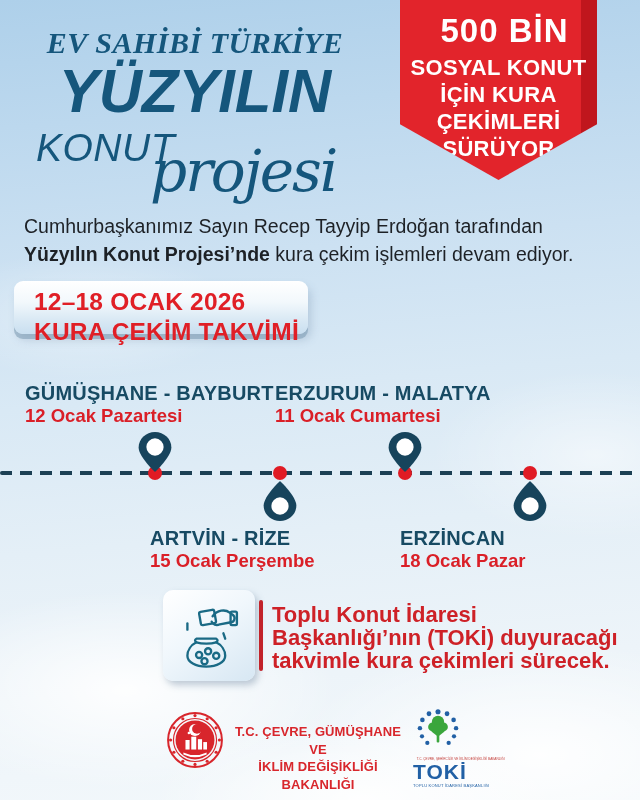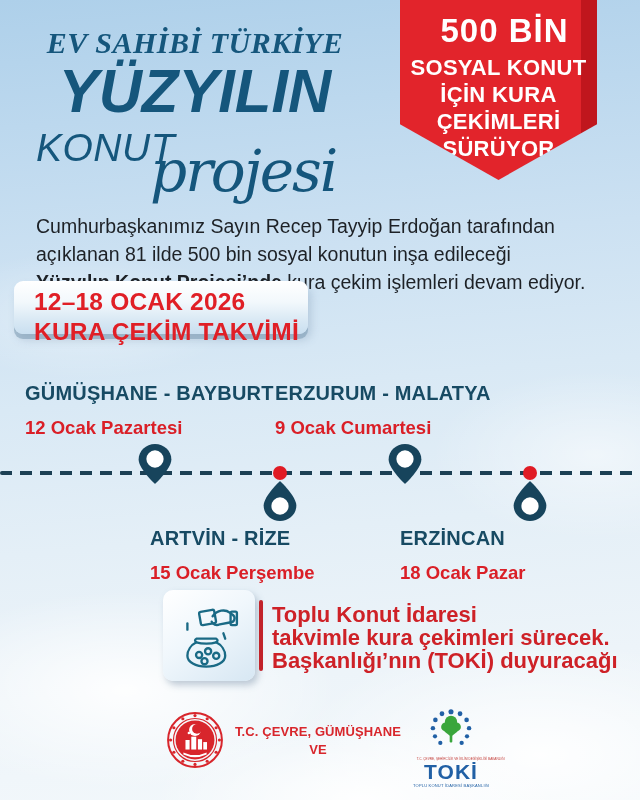--- a/index.html
+++ b/index.html
@@ -29,21 +29,21 @@
     position:absolute;left:400px;top:0;width:197px;height:180px;text-align:center;color:#ffffff;
     background:linear-gradient(90deg,#e2242b 0%,#e2242b 92%,#c0161d 92%,#c0161d 100%);
     clip-path:polygon(0 0,100% 0,100% 69%,50% 100%,0 69%);
     filter:drop-shadow(3px 3px 4px rgba(60,90,120,.35));
     padding-top:12px;box-sizing:border-box;
   }
   .badge-big{font-size:33px;font-weight:bold;letter-spacing:1px;margin-bottom:4px;padding-left:12px;}
   .badge-line{font-size:22px;font-weight:bold;letter-spacing:.3px;line-height:27px;}
 
   
-  .intro{position:absolute;left:36px;top:192px;width:580px;font-size:19.5px;line-height:28px;color:#1d2126;font-weight:500;}
+  .intro{position:absolute;left:24px;top:192px;width:580px;font-size:19.5px;line-height:28px;color:#1d2126;font-weight:500;}
   .intro span{display:block;}
   .intro .inline{display:inline;}
   .intro b{font-weight:bold;}
 
   
   .schedule-box{
     position:absolute;left:14px;top:281px;width:294px;height:53px;border-radius:9px;
     background:linear-gradient(180deg,#ffffff 0%,#f2f8fc 40%,#d8e8f4 75%,#c9dff0 100%);
     box-shadow:0 5px 0 rgba(124,154,178,.55),3px 6px 8px rgba(90,120,150,.25);
     color:#e01f26;font-weight:bold;font-size:24.5px;line-height:30px;
@@ -51,21 +51,21 @@
   }
 
   
   .dashed-line{position:absolute;left:0;top:471px;width:640px;height:4px;border-radius:2px;
     background:repeating-linear-gradient(90deg,#1c4054 0 12px,transparent 12px 20px);}
   .dot{position:absolute;top:466px;width:14px;height:14px;border-radius:50%;background:#e01b24;}
   .dot.d1{left:148px;} .dot.d2{left:273px;} .dot.d3{left:398px;} .dot.d4{left:523px;}
 
   .event{position:absolute;width:260px;text-align:left;transform:translateX(-50%);}
   .event .city{font-size:20px;font-weight:bold;color:#174a63;letter-spacing:.2px;white-space:nowrap;}
-  .event .date{font-size:18.5px;font-weight:bold;color:#da1f27;margin-top:12px;white-space:nowrap;}
+  .event .date{font-size:18.5px;font-weight:bold;color:#da1f27;margin-top:0;white-space:nowrap;}
   .event .pin{display:block;margin:5px auto 0;}
   .event.below .pin{margin:0 auto 6px;transform:rotate(180deg);}
   .event.e1{left:155px;top:382px;}
   .event.e2{left:280px;top:481px;}
   .event.e3{left:405px;top:382px;}
   .event.e4{left:530px;top:481px;}
 
   
   .icon-box{
     position:absolute;left:163px;top:590px;width:92px;height:91px;border-radius:10px;
@@ -73,21 +73,21 @@
     box-shadow:3px 4px 7px rgba(80,110,140,.35);
     display:flex;align-items:center;justify-content:center;
   }
   .info-divider{position:absolute;left:259px;top:600px;width:4px;height:71px;background:#c2232a;border-radius:2px;}
   .info-text{position:absolute;left:272px;top:603px;font-size:22px;font-weight:bold;color:#ce2127;line-height:23px;}
 
   
   .ministry-logo{position:absolute;left:166px;top:711px;}
   .ministry-text{position:absolute;left:232px;top:723px;width:172px;text-align:center;
     font-size:13px;font-weight:bold;color:#d8262c;line-height:17.5px;letter-spacing:.1px;}
-  .toki-logo{position:absolute;left:413px;top:708px;width:76px;text-align:center;}
+  .toki-logo{position:absolute;left:413px;top:708px;width:76px;text-align:left;}
   .toki-super{font-size:3.5px;color:#c23a35;line-height:4px;margin-top:-1px;white-space:nowrap;transform:scale(.9);}
   .toki-name{font-size:21px;font-weight:bold;color:#2160a5;letter-spacing:1px;line-height:22px;}
   .toki-sub{font-size:4px;color:#2160a5;line-height:6px;letter-spacing:.2px;white-space:nowrap;}
 </style>
 </head>
 <body>
 
 <div class="poster">
 
   <div class="cloud c4"></div>
@@ -108,21 +108,20 @@
   <div class="badge">
     <div class="badge-big">500 BİN</div>
     <div class="badge-line">SOSYAL KONUT</div>
     <div class="badge-line">İÇİN KURA</div>
     <div class="badge-line">ÇEKİMLERİ</div>
     <div class="badge-line">SÜRÜYOR</div>
   </div>
 
   <p class="intro">
     <span>Cumhurbaşkanımız Sayın Recep Tayyip Erdoğan tarafından</span>
-    <span>açıklanan 81 ilde 500 bin sosyal konutun inşa edileceği</span>
     <span><b class="inline">Yüzyılın Konut Projesi’nde</b><span class="inline"> kura çekim işlemleri devam ediyor.</span></span>
   </p>
 
   <div class="schedule-box">
     <div>12–18 OCAK 2026</div>
     <div>KURA ÇEKİM TAKVİMİ</div>
   </div>
 
   <div class="dashed-line"></div>
   <div class="dot d1"></div>
@@ -143,21 +142,21 @@
     <svg class="pin" width="34" height="40" viewBox="0 0 36 44">
       <path d="M18 44 C18 44 0 27 0 17 C0 7.6 8 0 18 0 C28 0 36 7.6 36 17 C36 27 18 44 18 44 Z" fill="#17445c"></path>
       <circle cx="18" cy="16.5" r="9.5" fill="#ffffff"></circle>
     </svg>
     <div class="city">ARTVİN - RİZE</div>
     <div class="date">15 Ocak Perşembe</div>
   </div>
 
   <div class="event e3 above">
     <div class="city">ERZURUM - MALATYA</div>
-    <div class="date">9 Ocak Cumartesi</div>
+    <div class="date">11 Ocak Cumartesi</div>
     <svg class="pin" width="34" height="40" viewBox="0 0 36 44">
       <path d="M18 44 C18 44 0 27 0 17 C0 7.6 8 0 18 0 C28 0 36 7.6 36 17 C36 27 18 44 18 44 Z" fill="#17445c"></path>
       <circle cx="18" cy="16.5" r="9.5" fill="#ffffff"></circle>
     </svg>
   </div>
 
   <div class="event e4 below">
     <svg class="pin" width="34" height="40" viewBox="0 0 36 44">
       <path d="M18 44 C18 44 0 27 0 17 C0 7.6 8 0 18 0 C28 0 36 7.6 36 17 C36 27 18 44 18 44 Z" fill="#17445c"></path>
       <circle cx="18" cy="16.5" r="9.5" fill="#ffffff"></circle>
@@ -181,22 +180,22 @@
 
       <circle cx="29" cy="61" r="3.4"></circle>
       <circle cx="39" cy="57" r="3.4"></circle>
       <circle cx="48" cy="62" r="3.4"></circle>
       <circle cx="35" cy="68" r="3.4"></circle>
     </svg>
   </div>
   <div class="info-divider"></div>
   <div class="info-text">
     <div>Toplu Konut İdaresi</div>
+    <div>Başkanlığı’nın (TOKİ) duyuracağı</div>
     <div>takvimle kura çekimleri sürecek.</div>
-    <div>Başkanlığı’nın (TOKİ) duyuracağı</div>
   </div>
 
   <svg class="ministry-logo" width="58" height="58" viewBox="0 0 70 70">
     <circle cx="35" cy="35" r="32.5" fill="none" stroke="#d8262c" stroke-width="2.4"></circle>
     <circle cx="35" cy="35" r="26" fill="none" stroke="#d8262c" stroke-width="1.4"></circle>
     <g fill="#d8262c">
       <circle cx="35" cy="5.5" r="1.9"></circle>
         <circle cx="49.7" cy="9.4" r="1.9"></circle>
         <circle cx="60.5" cy="20.2" r="1.9"></circle>
       <circle cx="64.5" cy="35" r="1.9"></circle>
@@ -214,20 +213,21 @@
     <circle cx="37.4" cy="21.6" r="5.9" fill="#d8262c"></circle>
     <circle cx="27.6" cy="26.5" r="1.5" fill="#ffffff"></circle>
     <rect x="23.5" y="35" width="5" height="11.5" fill="#ffffff"></rect>
     <rect x="30.5" y="31" width="6" height="15.5" fill="#ffffff"></rect>
     <rect x="38.5" y="34" width="5" height="12.5" fill="#ffffff"></rect>
     <rect x="45" y="37.5" width="4.5" height="9" fill="#ffffff"></rect>
     <path d="M21 50 Q35 56.5 49 50 L49 52.5 Q35 59 21 52.5 Z" fill="#ffffff"></path>
   </svg>
   <div class="ministry-text">
     <div>T.C. ÇEVRE, GÜMÜŞHANE VE</div>
+    <div>İKLİM DEĞİŞİKLİĞİ BAKANLIĞI</div>
   </div>
 
   <div class="toki-logo">
     <svg width="50" height="46" viewBox="0 0 60 56">
       <g fill="#2160a5">
         <circle cx="30" cy="4.5" r="3.1"></circle>
           <circle cx="41" cy="7" r="2.9"></circle>
           <circle cx="49" cy="14.5" r="2.8"></circle>
         <circle cx="52" cy="24.5" r="2.7"></circle>
           <circle cx="49.5" cy="34.5" r="2.6"></circle>

